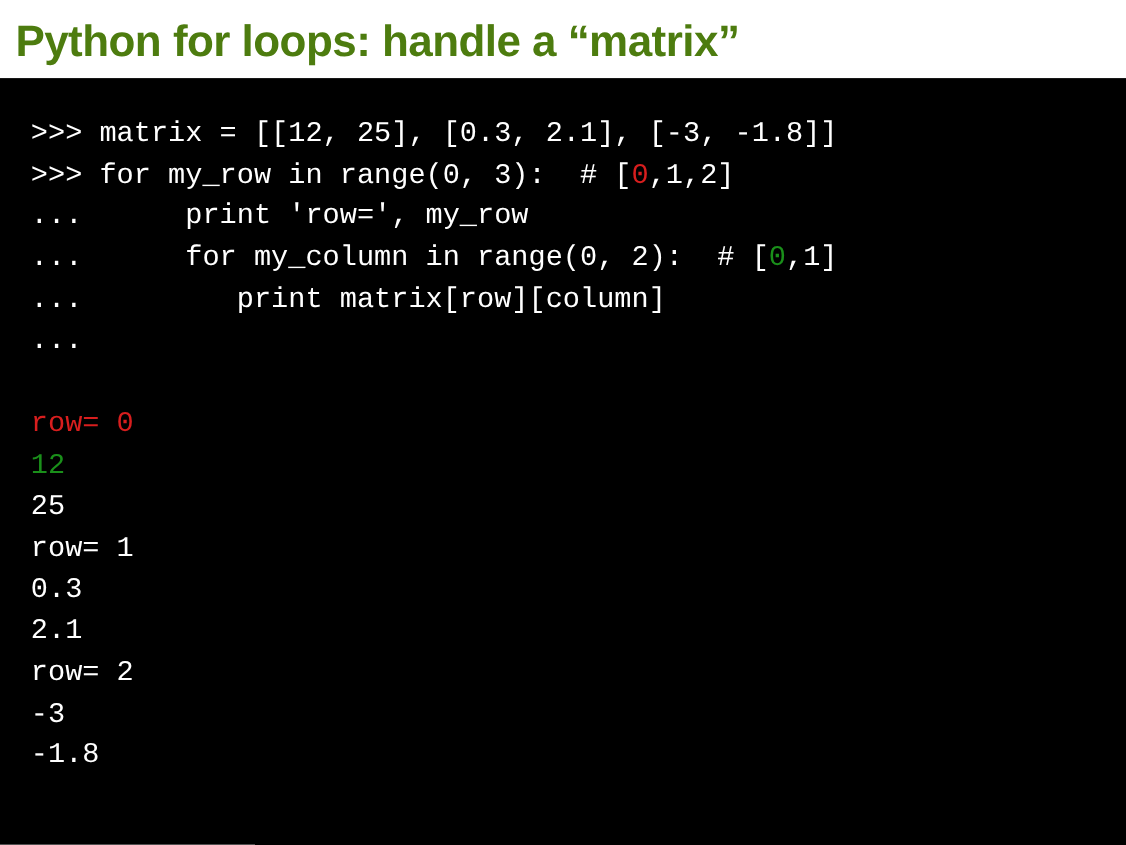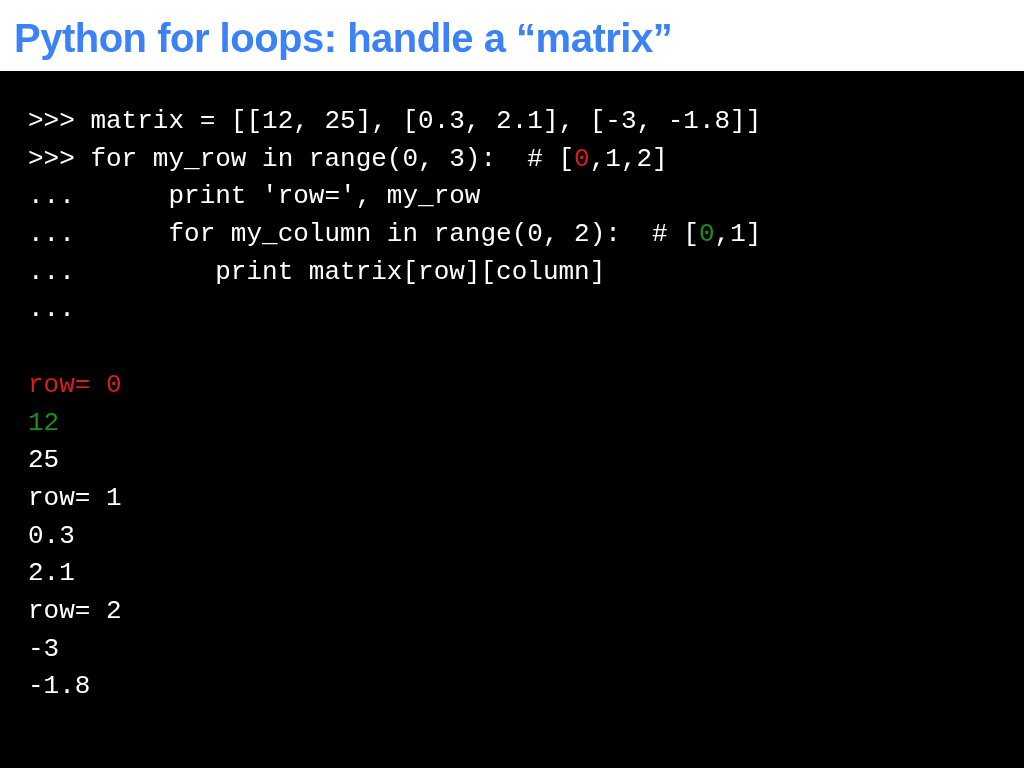--- a/index.html
+++ b/index.html
@@ -8,21 +8,21 @@
 
   .slide { width: 1024px; height: 768px; display: flex; flex-direction: column; }
 
   .title-bar {
     background: #fff;
     padding: 16px 14px 10px 14px;
   }
   .title-bar h1 {
     font-size: 40px;
     font-weight: 700;
-    color: #3b82f6;
+    color: #4d7c0f;
     letter-spacing: -0.5px;
   }
 
   .code-area {
     flex: 1;
     background: #000;
     padding: 32px 20px 20px 28px;
     font-family: "Courier New", Courier, monospace;
     font-size: 26px;
     line-height: 1.45;

